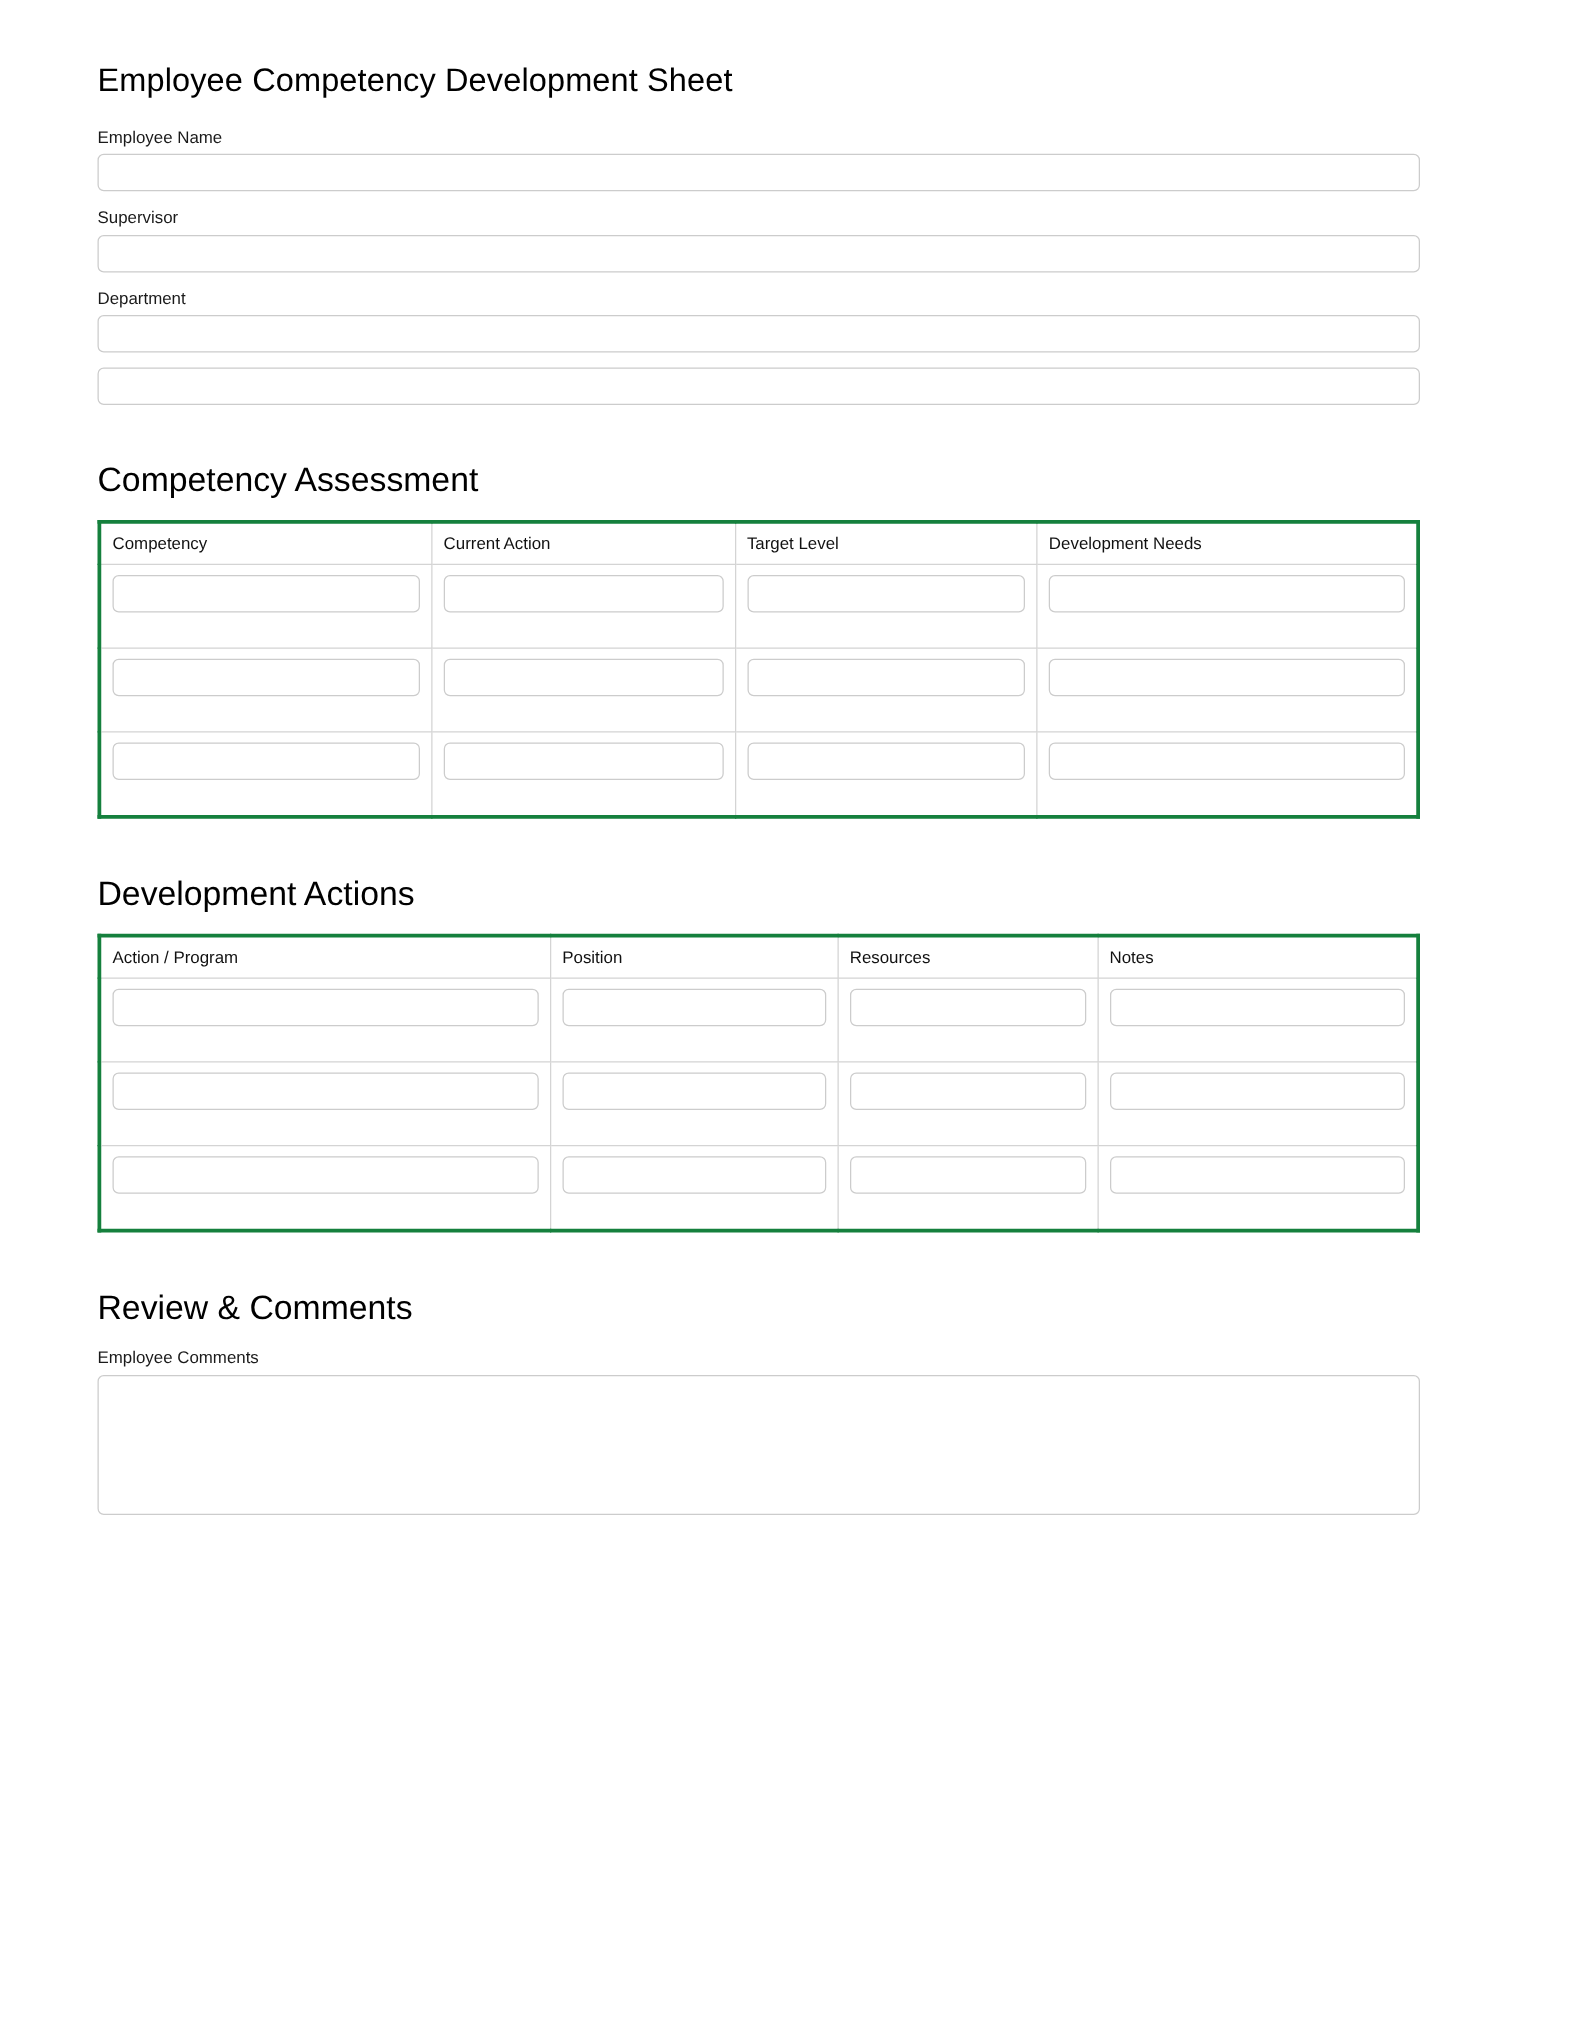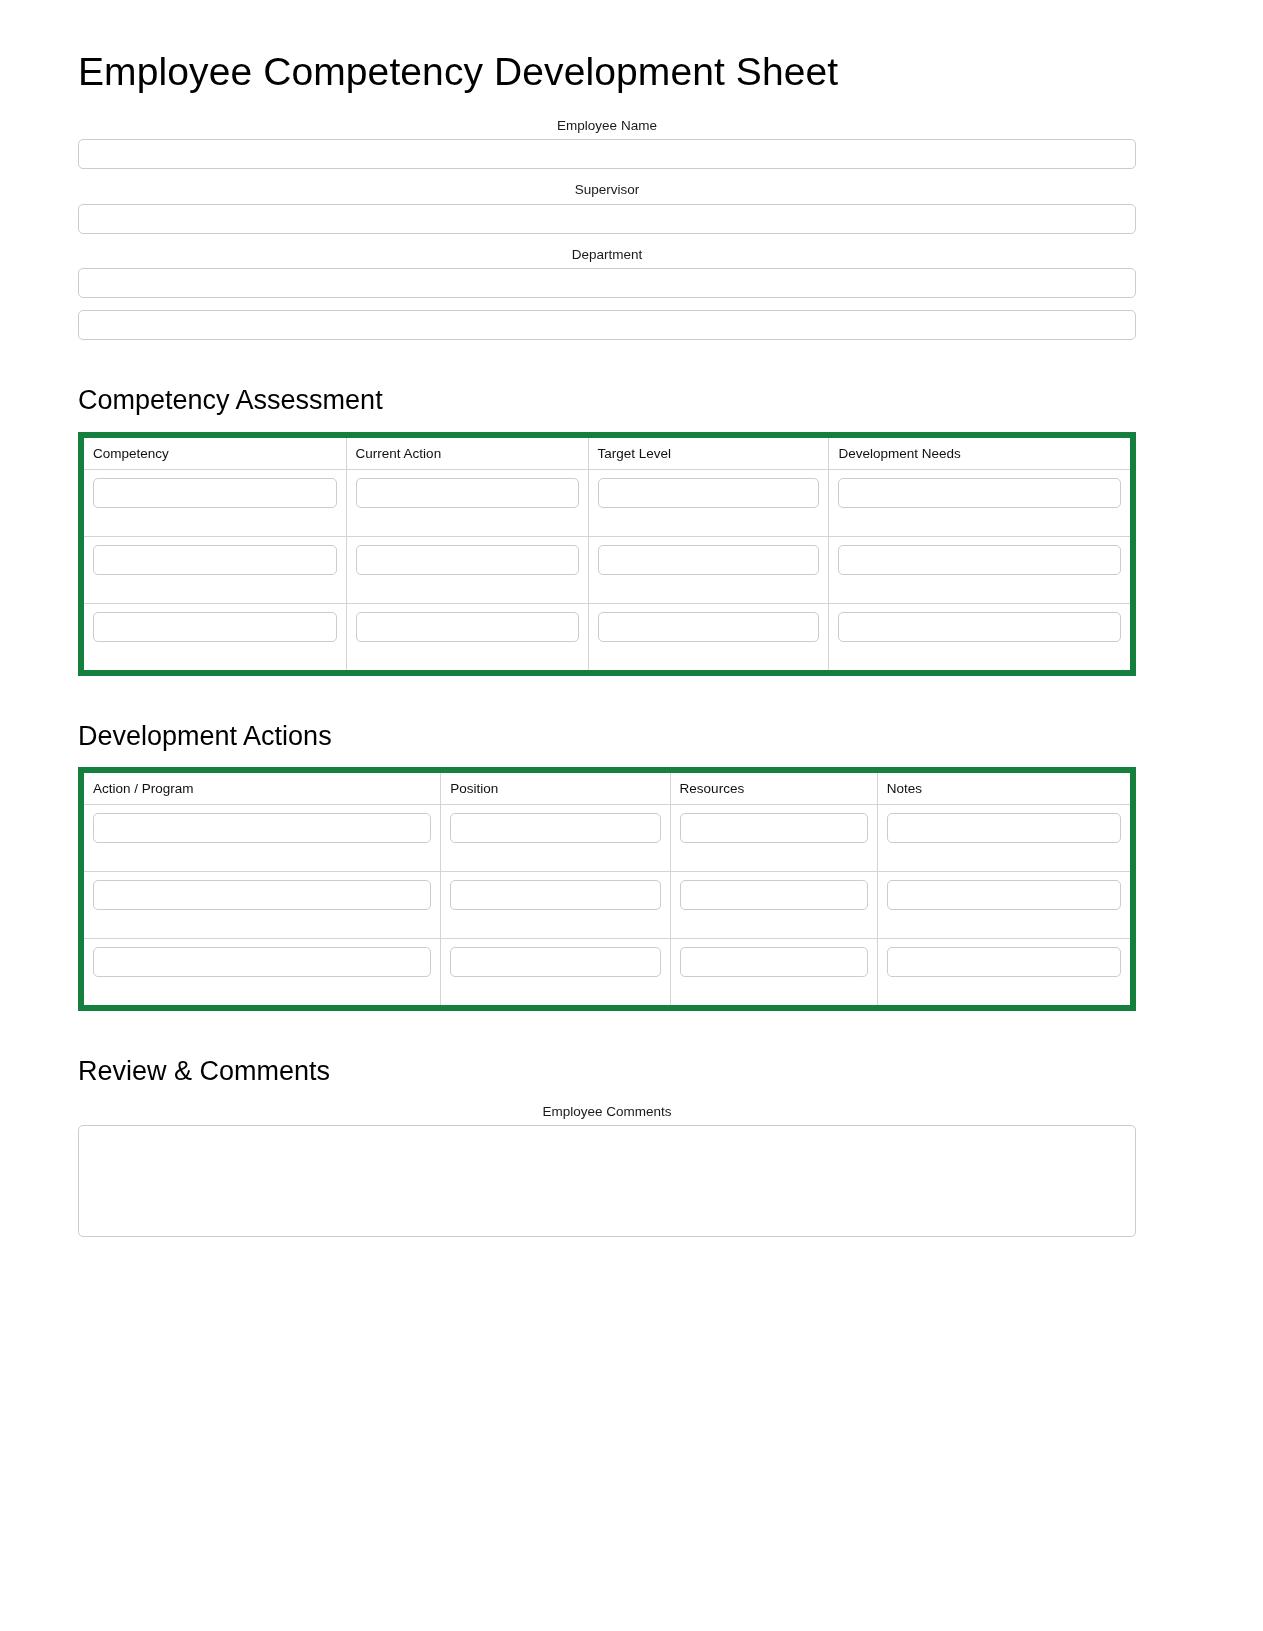--- a/index.html
+++ b/index.html
@@ -12,37 +12,36 @@
     width: 1263px;
     height: 1631px;
     font-family: "Liberation Sans", sans-serif;
     color: #111111;
     overflow: hidden;
   }
   .page {
     padding: 48px 127px 0 78px;
   }
   .form-title {
-    font-size: 39px;
+    font-size: 26px;
     font-weight: normal;
     line-height: 1.25;
     margin: 0 0 20px 0;
     color: #000000;
     letter-spacing: 0.1px;
   }
   .field-block {
     margin-bottom: 12px;
   }
   .field-label {
     display: block;
     font-size: 13.5px;
     color: #1a1a1a;
     margin-bottom: 5px;
     line-height: 1.3;
-    text-align: center;
   }
   .text-input {
     display: block;
     width: 100%;
     height: 30px;
     border: 1px solid #cccccc;
     border-radius: 5px;
     background: #ffffff;
     font-family: "Liberation Sans", sans-serif;
     font-size: 13.5px;
@@ -53,21 +52,21 @@
   .section-heading {
     font-size: 27px;
     font-weight: normal;
     color: #000000;
     margin: 44px 0 14px 0;
     line-height: 1.25;
   }
   table.grid {
     width: 100%;
     border-collapse: collapse;
-    border: 6px solid #15803d;
+    border: 3px solid #15803d;
     table-layout: fixed;
   }
   table.grid th {
     border: 1px solid #d4d4d4;
     font-size: 13.5px;
     font-weight: normal;
     text-align: left;
     padding: 7px 9px;
     color: #111111;
     background: #ffffff;

